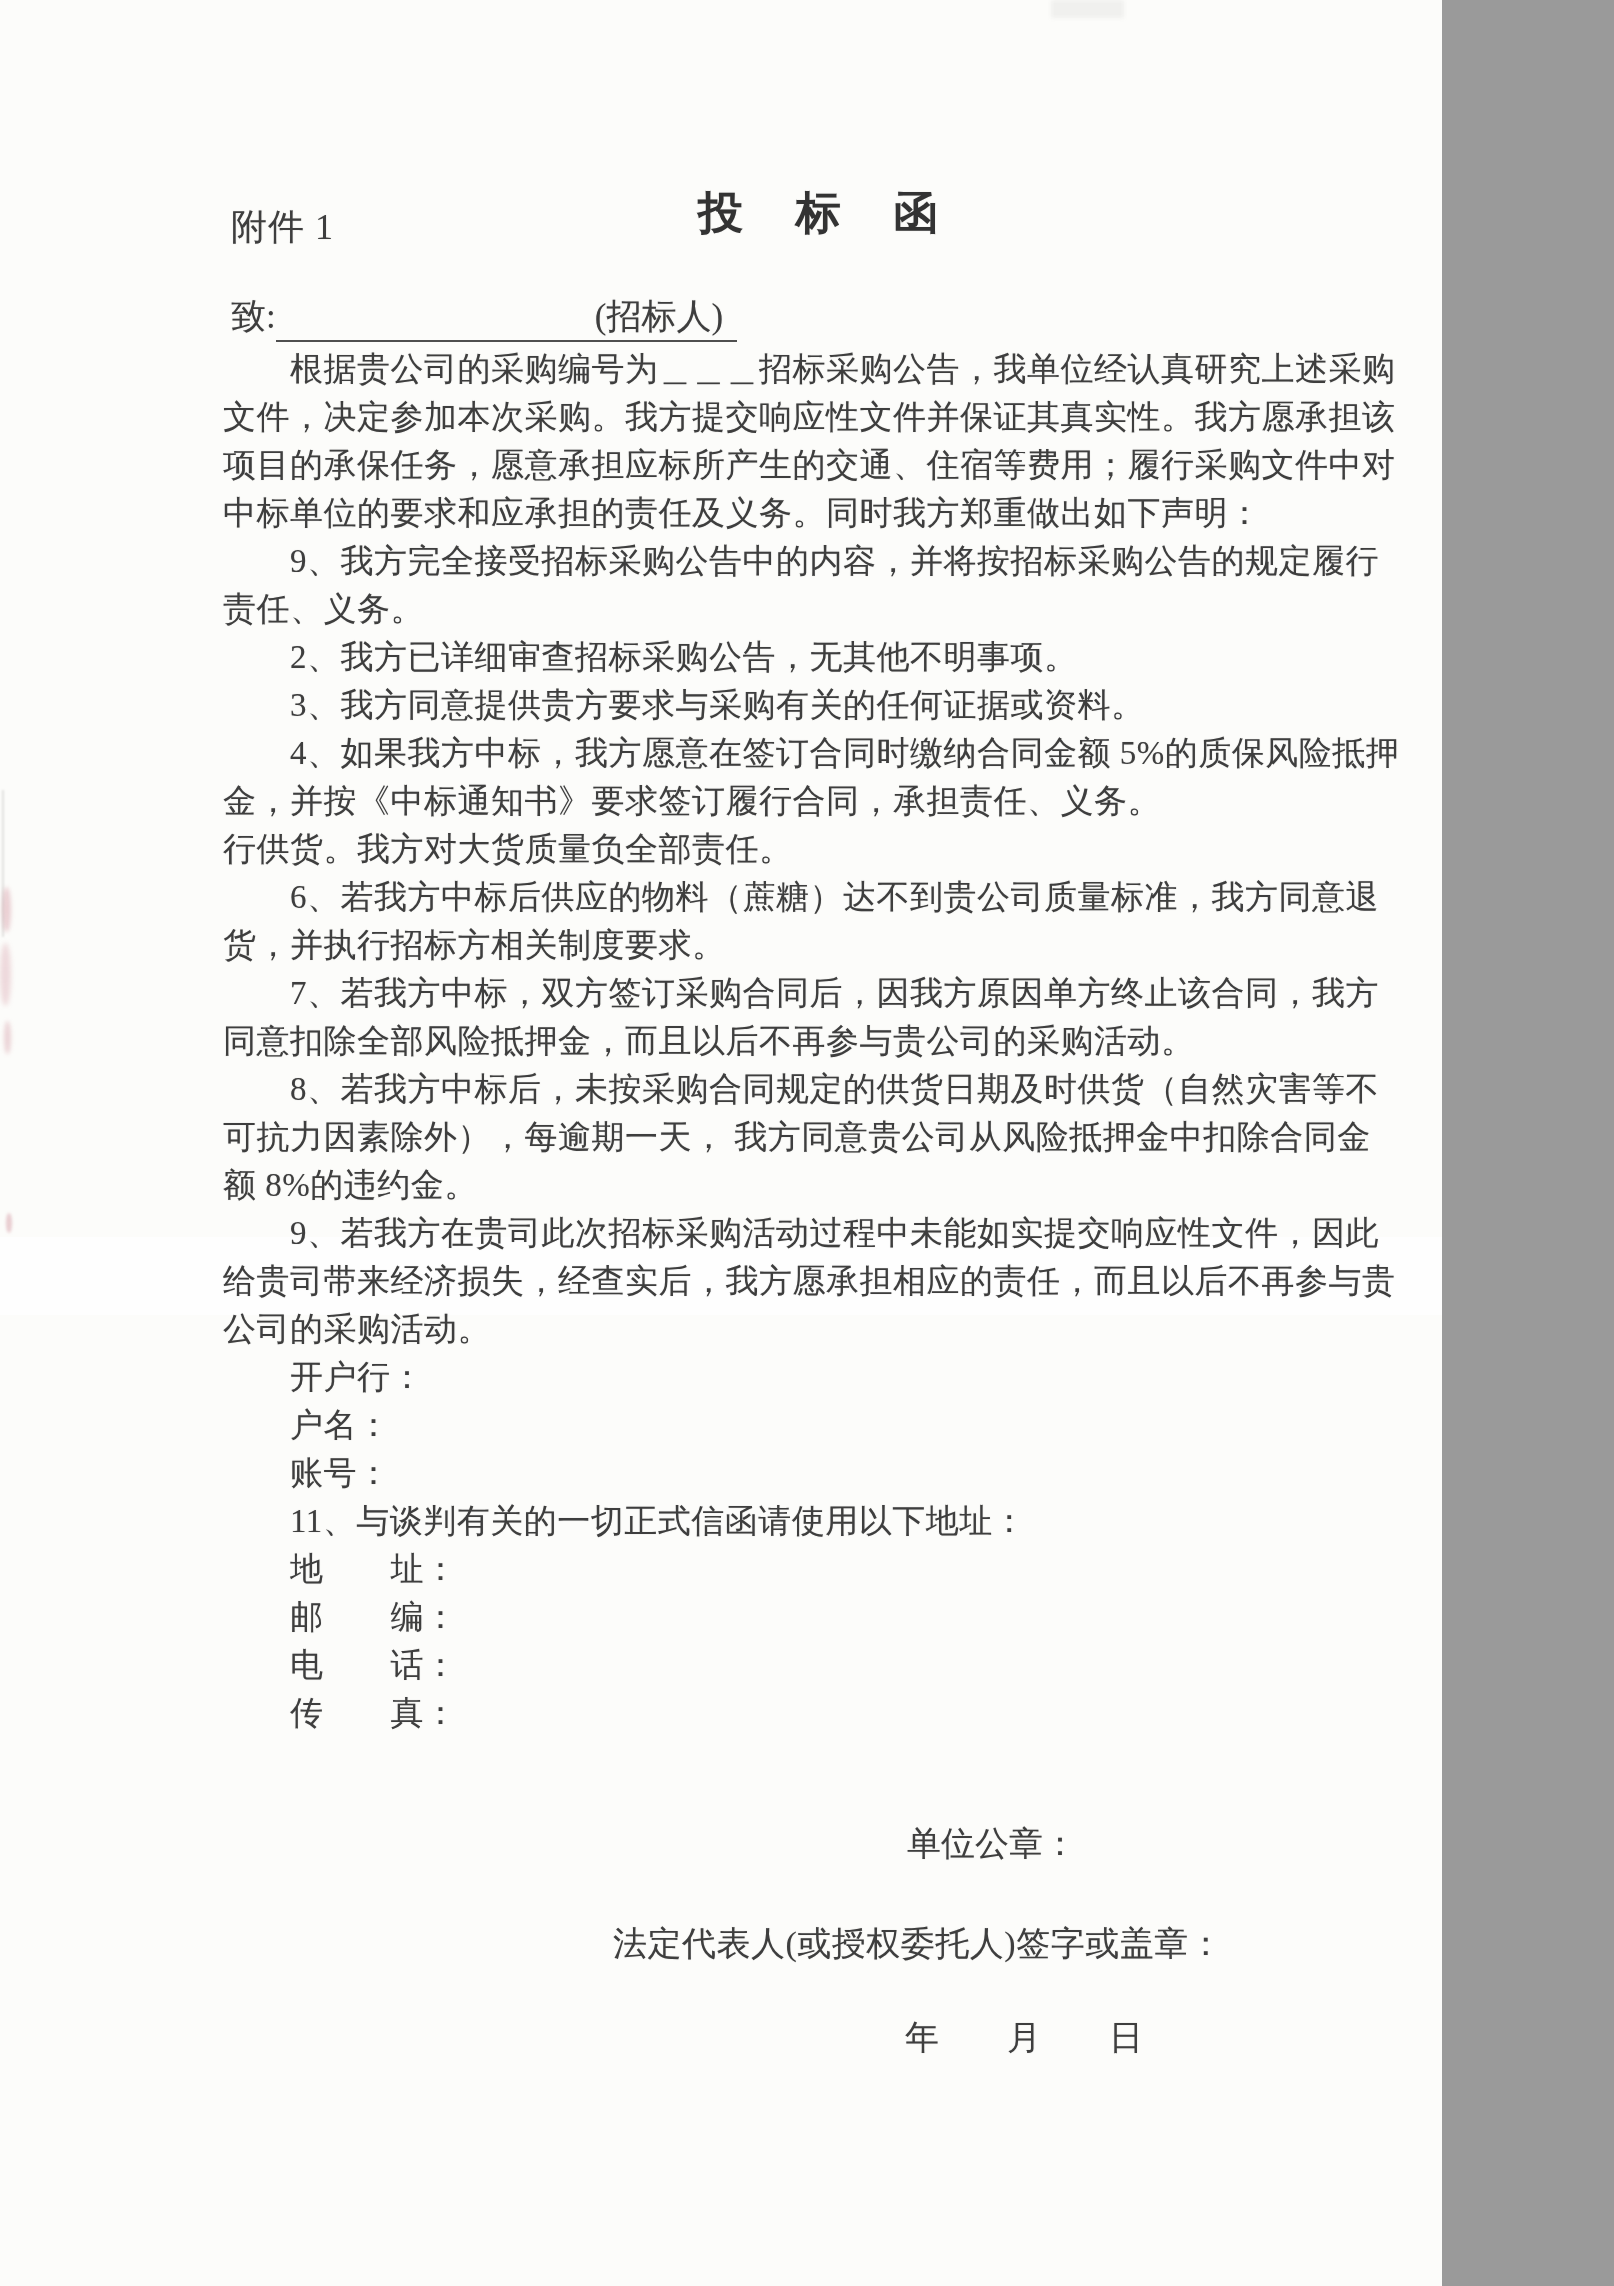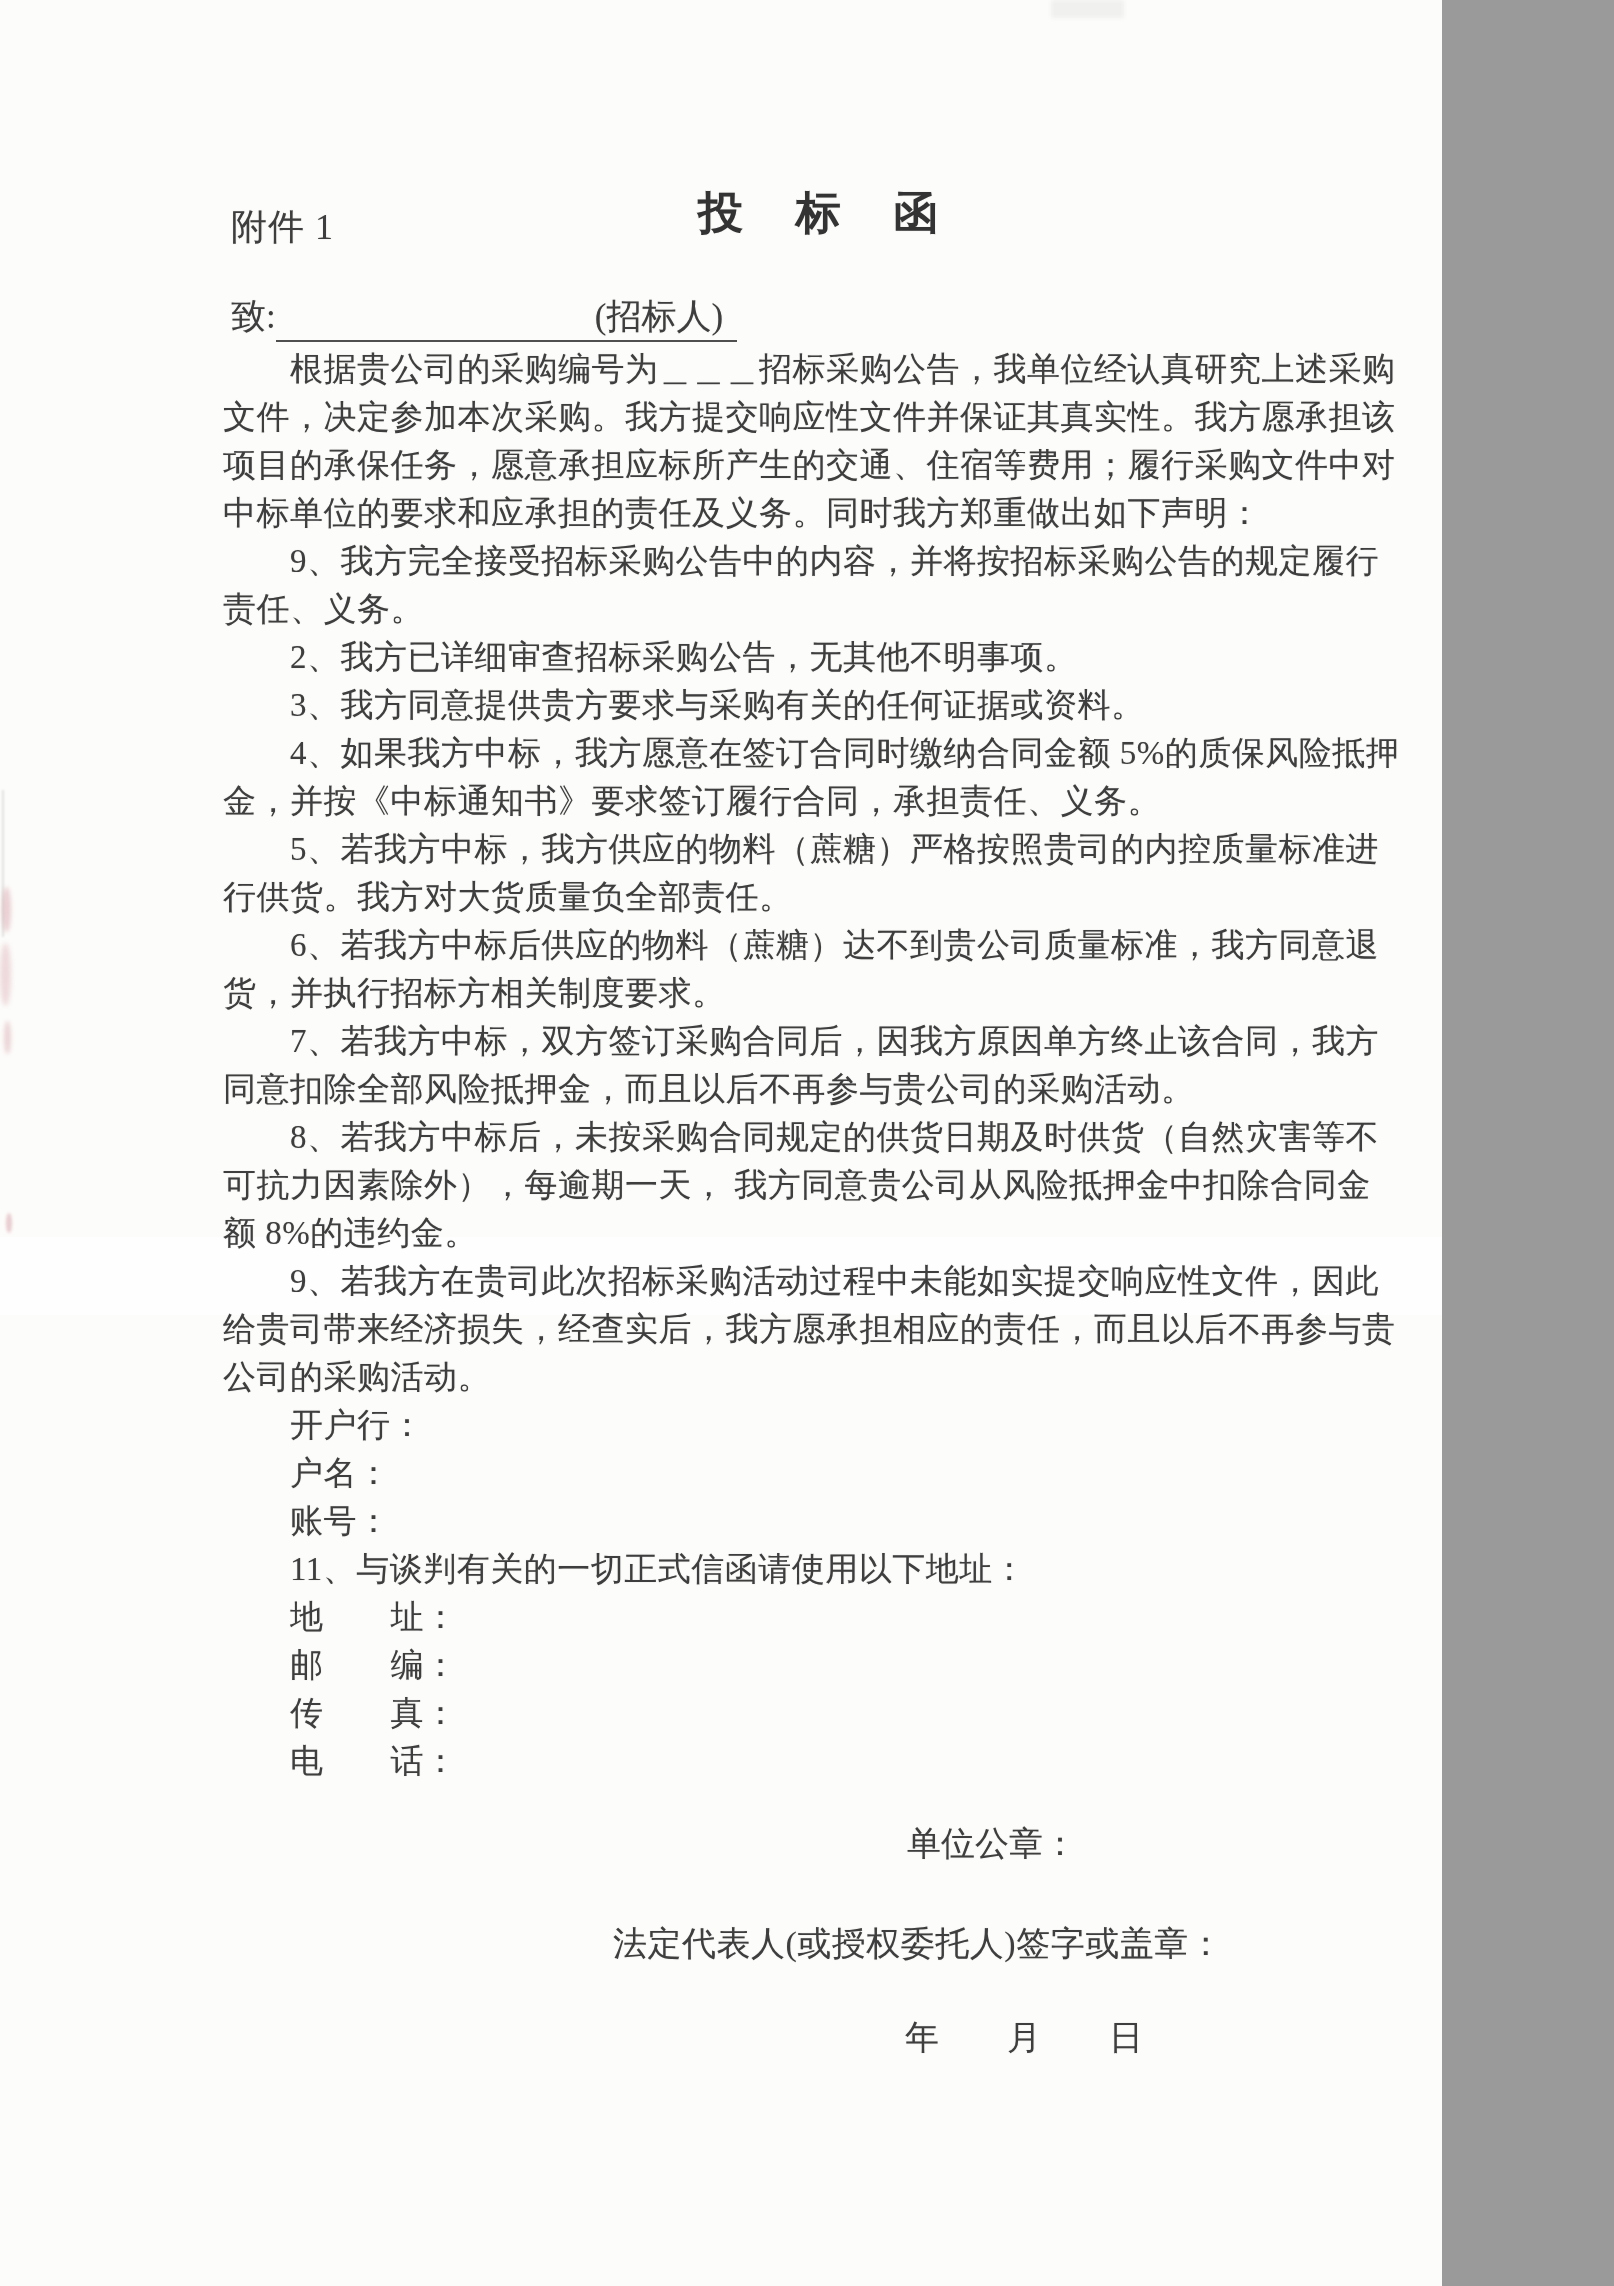--- a/index.html
+++ b/index.html
@@ -88,40 +88,39 @@
       <div class="line">　　根据贵公司的采购编号为＿＿＿招标采购公告，我单位经认真研究上述采购</div>
       <div class="line">文件，决定参加本次采购。我方提交响应性文件并保证其真实性。我方愿承担该</div>
       <div class="line">项目的承保任务，愿意承担应标所产生的交通、住宿等费用；履行采购文件中对</div>
       <div class="line">中标单位的要求和应承担的责任及义务。同时我方郑重做出如下声明：</div>
       <div class="line">　　9、我方完全接受招标采购公告中的内容，并将按招标采购公告的规定履行</div>
       <div class="line">责任、义务。</div>
       <div class="line">　　2、我方已详细审查招标采购公告，无其他不明事项。</div>
       <div class="line">　　3、我方同意提供贵方要求与采购有关的任何证据或资料。</div>
       <div class="line">　　4、如果我方中标，我方愿意在签订合同时缴纳合同金额 5%的质保风险抵押</div>
       <div class="line">金，并按《中标通知书》要求签订履行合同，承担责任、义务。</div>
-      <div class="line">　　5、若我方中标，我方供应的物料（蔗糖）严格按照贵司的内控质量标准进</div>
       <div class="line">行供货。我方对大货质量负全部责任。</div>
       <div class="line">　　6、若我方中标后供应的物料（蔗糖）达不到贵公司质量标准，我方同意退</div>
       <div class="line">货，并执行招标方相关制度要求。</div>
       <div class="line">　　7、若我方中标，双方签订采购合同后，因我方原因单方终止该合同，我方</div>
       <div class="line">同意扣除全部风险抵押金，而且以后不再参与贵公司的采购活动。</div>
       <div class="line">　　8、若我方中标后，未按采购合同规定的供货日期及时供货（自然灾害等不</div>
       <div class="line">可抗力因素除外），每逾期一天， 我方同意贵公司从风险抵押金中扣除合同金</div>
       <div class="line">额 8%的违约金。</div>
       <div class="line">　　9、若我方在贵司此次招标采购活动过程中未能如实提交响应性文件，因此</div>
       <div class="line">给贵司带来经济损失，经查实后，我方愿承担相应的责任，而且以后不再参与贵</div>
       <div class="line">公司的采购活动。</div>
       <div class="line">　　开户行：</div>
       <div class="line">　　户名：</div>
       <div class="line">　　账号：</div>
       <div class="line">　　11、与谈判有关的一切正式信函请使用以下地址：</div>
       <div class="line">　　地　　址：</div>
       <div class="line">　　邮　　编：</div>
+      <div class="line">　　电　　话：</div>
       <div class="line">　　传　　真：</div>
-      <div class="line">　　电　　话：</div>
     </div>
 
     <div class="sig-seal">单位公章：</div>
     <div class="sig-legal">法定代表人(或授权委托人)签字或盖章：</div>
     <div class="sig-date">年　　月　　日</div>
 
   </div>
 </div>
 
 

